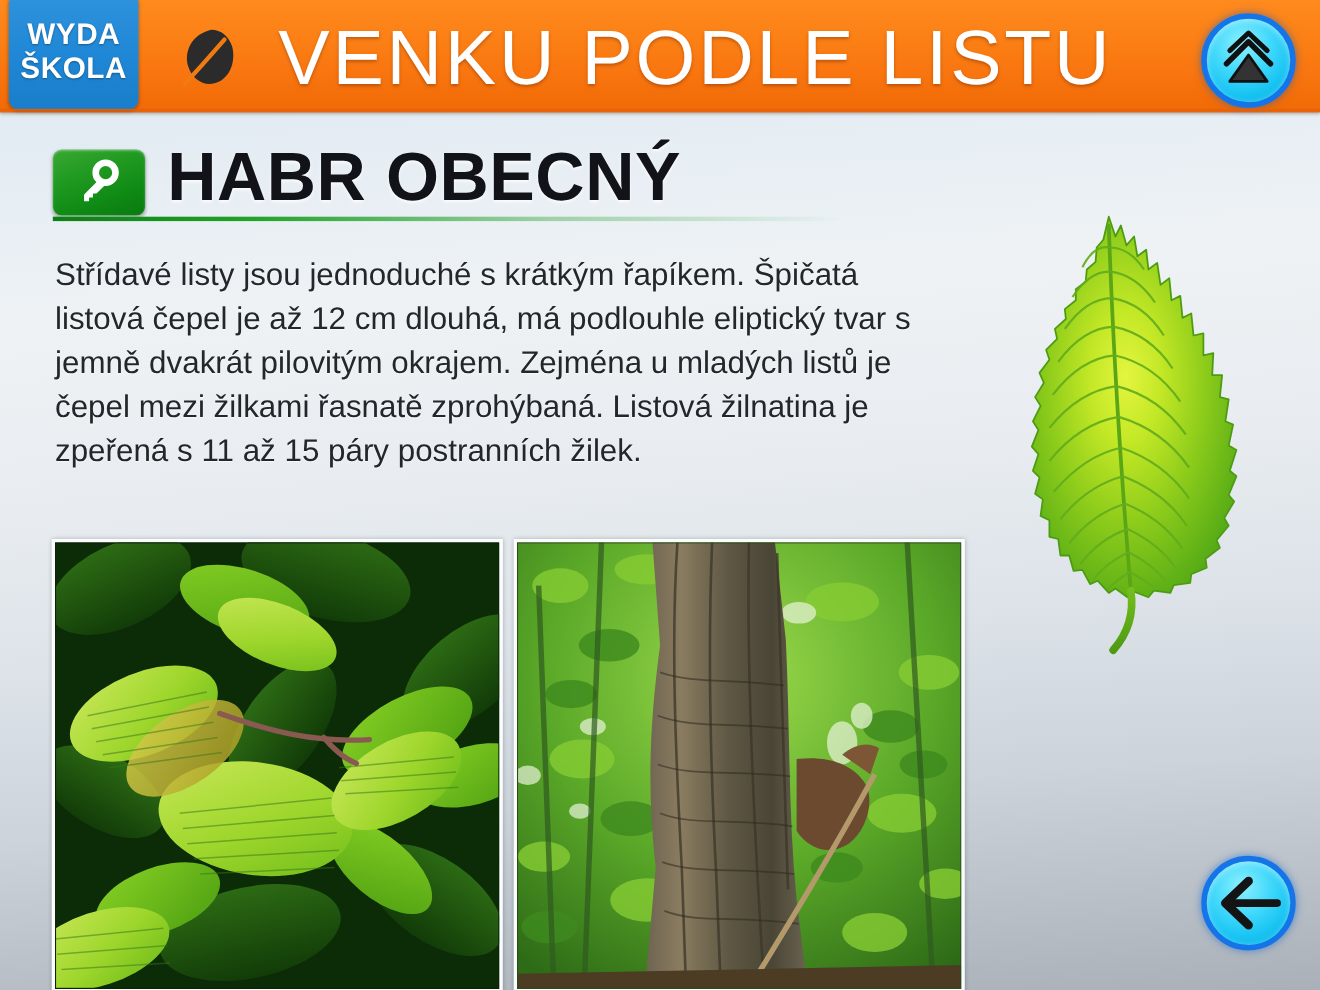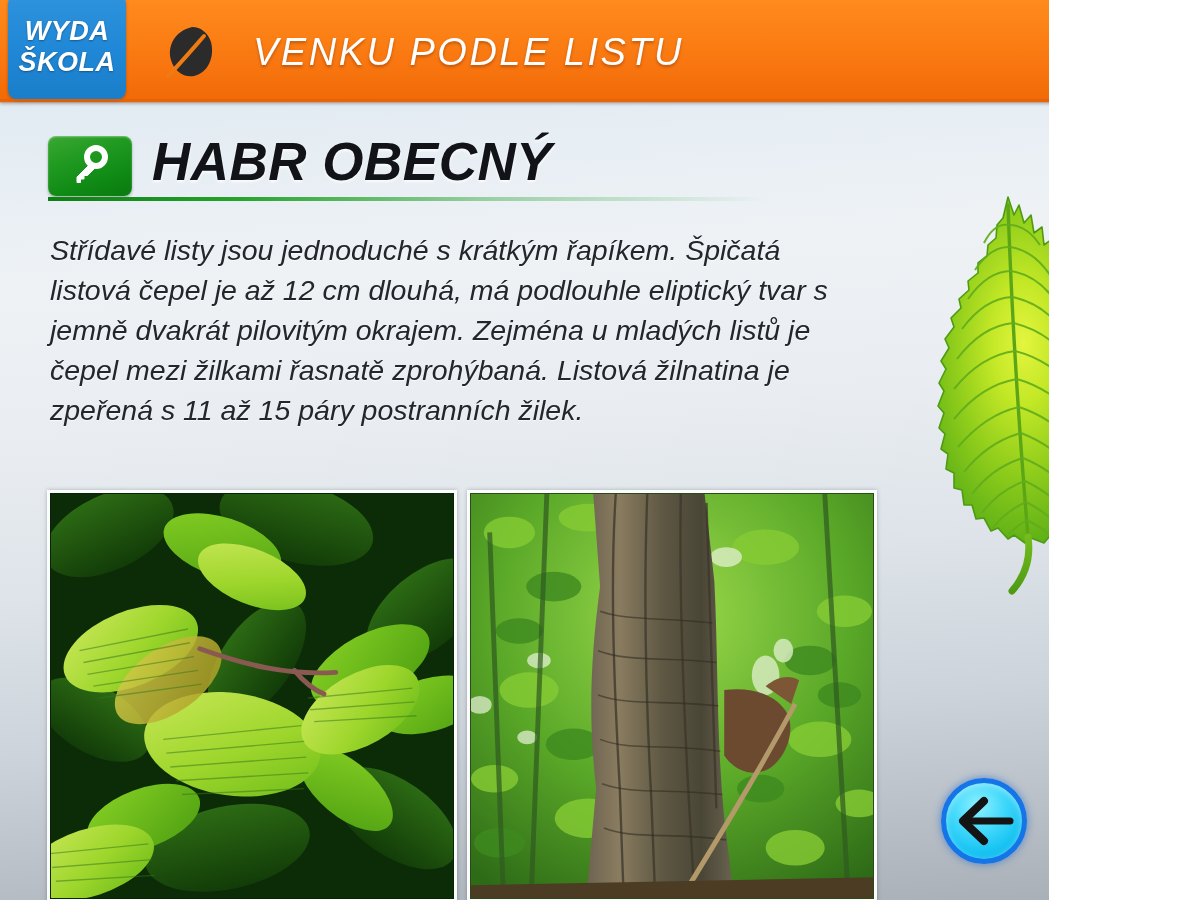--- a/index.html
+++ b/index.html
@@ -3,27 +3,26 @@
 <meta charset="utf-8">
 <style>
   * { box-sizing: border-box; margin: 0; padding: 0; }
   html, body {
     width: 1200px; height: 900px;
     font-family: "Liberation Sans", sans-serif;
     overflow: hidden;
   }
   #app {
     position: relative;
-    width: 1049px; height: 900px;
+    width: 1200px; height: 900px;
     background: linear-gradient(176deg,
         #dbe6f0 0%, #e4ecf3 14%, #eef2f5 30%,
         #e9edf1 46%, #dde3e9 62%, #ccd3da 78%,
         #b9c0c8 90%, #a9b0b8 100%);
     overflow: hidden;
-    font-style: italic;
   }
 
   
   #header {
     position: absolute; top: 0; left: 0;
     width: 1200px; height: 102px;
     background: linear-gradient(180deg, #ff8a1e 0%, #fb7f14 38%, #f97610 62%, #f06a06 100%);
     box-shadow: 0 2px 3px rgba(0,0,0,.25);
     z-index: 5;
   }
@@ -51,21 +50,21 @@
     white-space: nowrap;
   }
   #header-leaf-icon {
     position: absolute; left: 162px; top: 24px;
     width: 58px; height: 58px;
   }
   #header-title {
     position: absolute; left: 253px; top: 18px;
     height: 68px; line-height: 68px;
     color: #ffffff;
-    font-size: 38px;
+    font-size: 70px;
     font-weight: normal;
     letter-spacing: 2.5px;
     text-shadow: 0 2px 3px rgba(120,45,0,.45);
     white-space: nowrap;
   }
 
   
   .round-btn {
     position: absolute;
     width: 86px; height: 86px;
@@ -83,21 +82,21 @@
   #key-badge {
     position: absolute; left: 48px; top: 136px;
     width: 84px; height: 60px;
     border-radius: 8px;
     background: linear-gradient(160deg,#3aa832 0%, #219a22 35%, #0f8a14 70%, #0a7a10 100%);
     box-shadow: 0 2px 3px rgba(0,0,0,.28), inset 0 1px 2px rgba(255,255,255,.4);
     display: flex; align-items: center; justify-content: center;
   }
   #species-title {
     position: absolute; left: 152px; top: 128px;
-    font-size: 53px; font-weight: bold;
+    font-size: 62px; font-weight: bold;
     color: #111318;
     letter-spacing: 0.5px;
     line-height: 68px;
     text-shadow: 0 2px 3px rgba(255,255,255,.85);
     white-space: nowrap;
   }
   #title-rule {
     position: absolute; left: 48px; top: 197px;
     width: 720px; height: 4px;
     background: linear-gradient(90deg,#0c7f12 0%, #23a42a 26%, rgba(60,170,70,.45) 62%, rgba(120,190,130,0) 100%);

